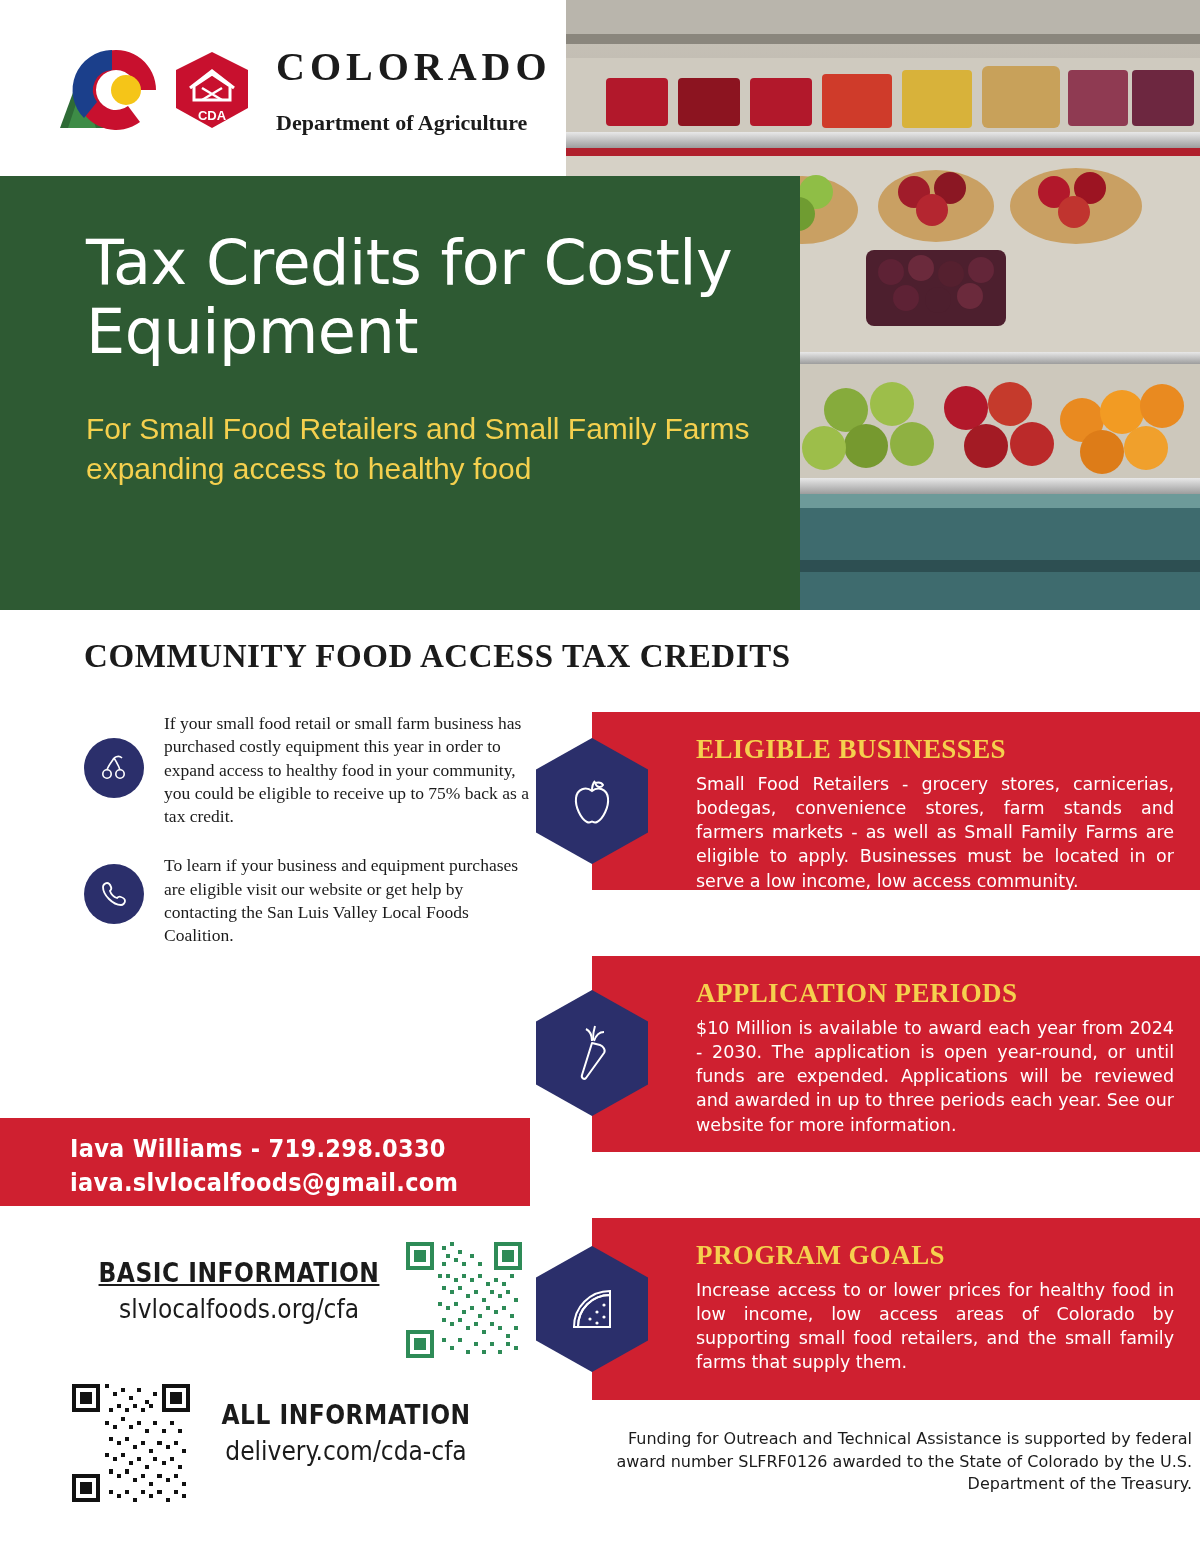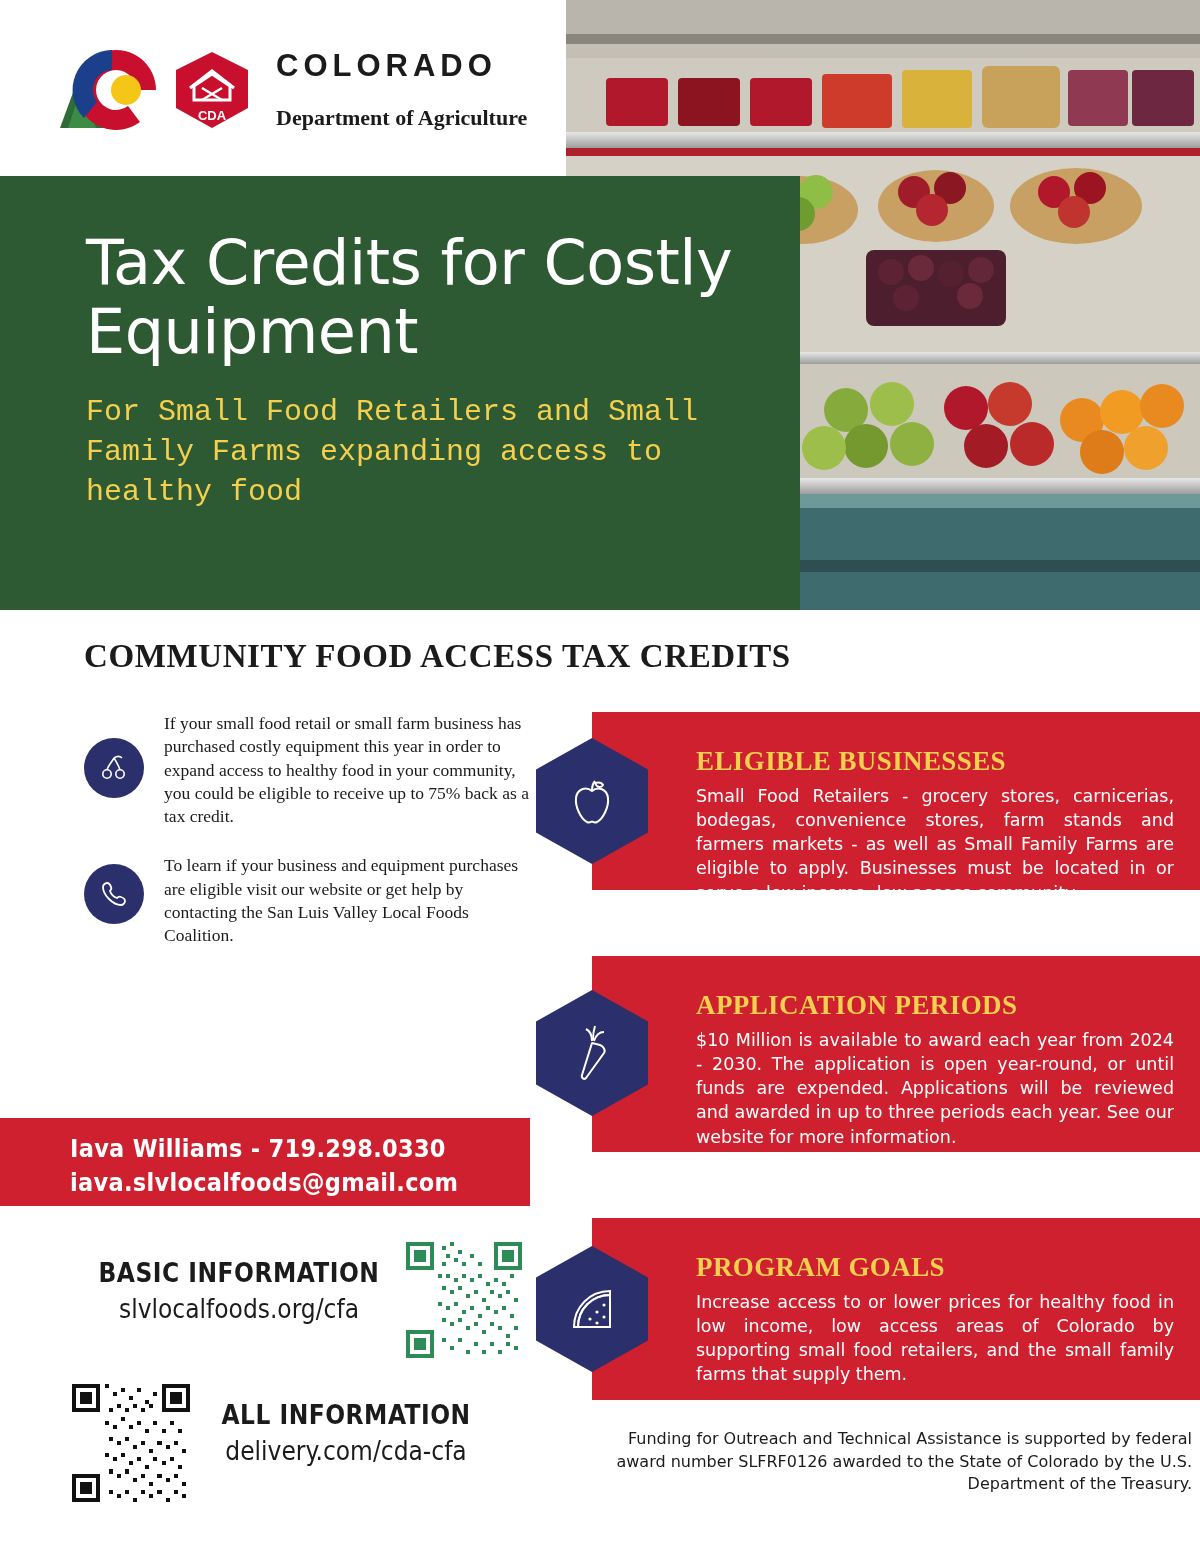--- a/index.html
+++ b/index.html
@@ -21,22 +21,22 @@
   }
   .logo-area {
     position: absolute;
     left: 52px; top: 42px;
     display: flex;
     align-items: center;
   }
   .logo-mark { width: 210px; height: 96px; position: relative; }
   .logo-text { margin-left: 14px; }
   .logo-text .l1 {
-    font-family: Liberation Sans, sans-serif;
-    font-size: 31px;
+    font-family: Liberation Serif, serif;
+    font-size: 40px;
     font-weight: bold;
     letter-spacing: 5px;
     color: #1b1b1b;
     line-height: 1.1;
   }
   .logo-text .l2 {
     font-family: "Liberation Serif", serif;
     font-size: 22px;
     font-weight: bold;
     color: #1b1b1b;
@@ -62,22 +62,22 @@
   }
   .hero h1 {
     font-family: "DejaVu Sans", sans-serif;
     font-size: 62px;
     line-height: 1.12;
     font-weight: 400;
     color: #ffffff;
     letter-spacing: -0.5px;
   }
   .hero h2 {
-    margin-top: 26px;
-    font-family: Liberation Mono, monospace;
+    margin-top: 42px;
+    font-family: Liberation Sans, sans-serif;
     font-size: 30px;
     line-height: 1.33;
     font-weight: 400;
     color: #f5d04e;
   }
 
   
   .section-title {
     position: absolute;
     left: 84px; top: 638px;
@@ -130,21 +130,21 @@
   
   .qr-basic {
     position: absolute; left: 406px; top: 1242px;
     width: 116px; height: 116px;
   }
   .basic-info {
     position: absolute; left: 84px; top: 1258px; width: 310px; text-align: center;
   }
   .basic-info .t {
     font-family: "DejaVu Sans Condensed", "DejaVu Sans", sans-serif;
-    font-size: 26px; font-weight: bold; color: #1b1b1b; letter-spacing: 0.5px;
+    font-size: 26px; font-weight: bold; color: #1b1b1b; letter-spacing: 0.5px; text-decoration: underline;
   }
   .basic-info .u {
     margin-top: 6px;
     font-family: "DejaVu Sans Condensed", "DejaVu Sans", sans-serif;
     font-size: 26px; color: #1b1b1b;
   }
   .qr-all {
     position: absolute; left: 72px; top: 1384px;
     width: 118px; height: 118px;
   }
@@ -160,21 +160,21 @@
     font-family: "DejaVu Sans Condensed", "DejaVu Sans", sans-serif;
     font-size: 26px; color: #1b1b1b;
   }
 
   
   .card {
     position: absolute;
     left: 592px;
     width: 608px;
     background: #cf2030;
-    padding: 34px 26px 22px 104px;
+    padding: 22px 26px 22px 104px;
   }
   .card h3 {
     font-family: "Liberation Serif", serif;
     font-size: 27px;
     font-weight: bold;
     color: #f5d04e;
     letter-spacing: 0.4px;
     margin-bottom: 7px;
   }
   .card p {

